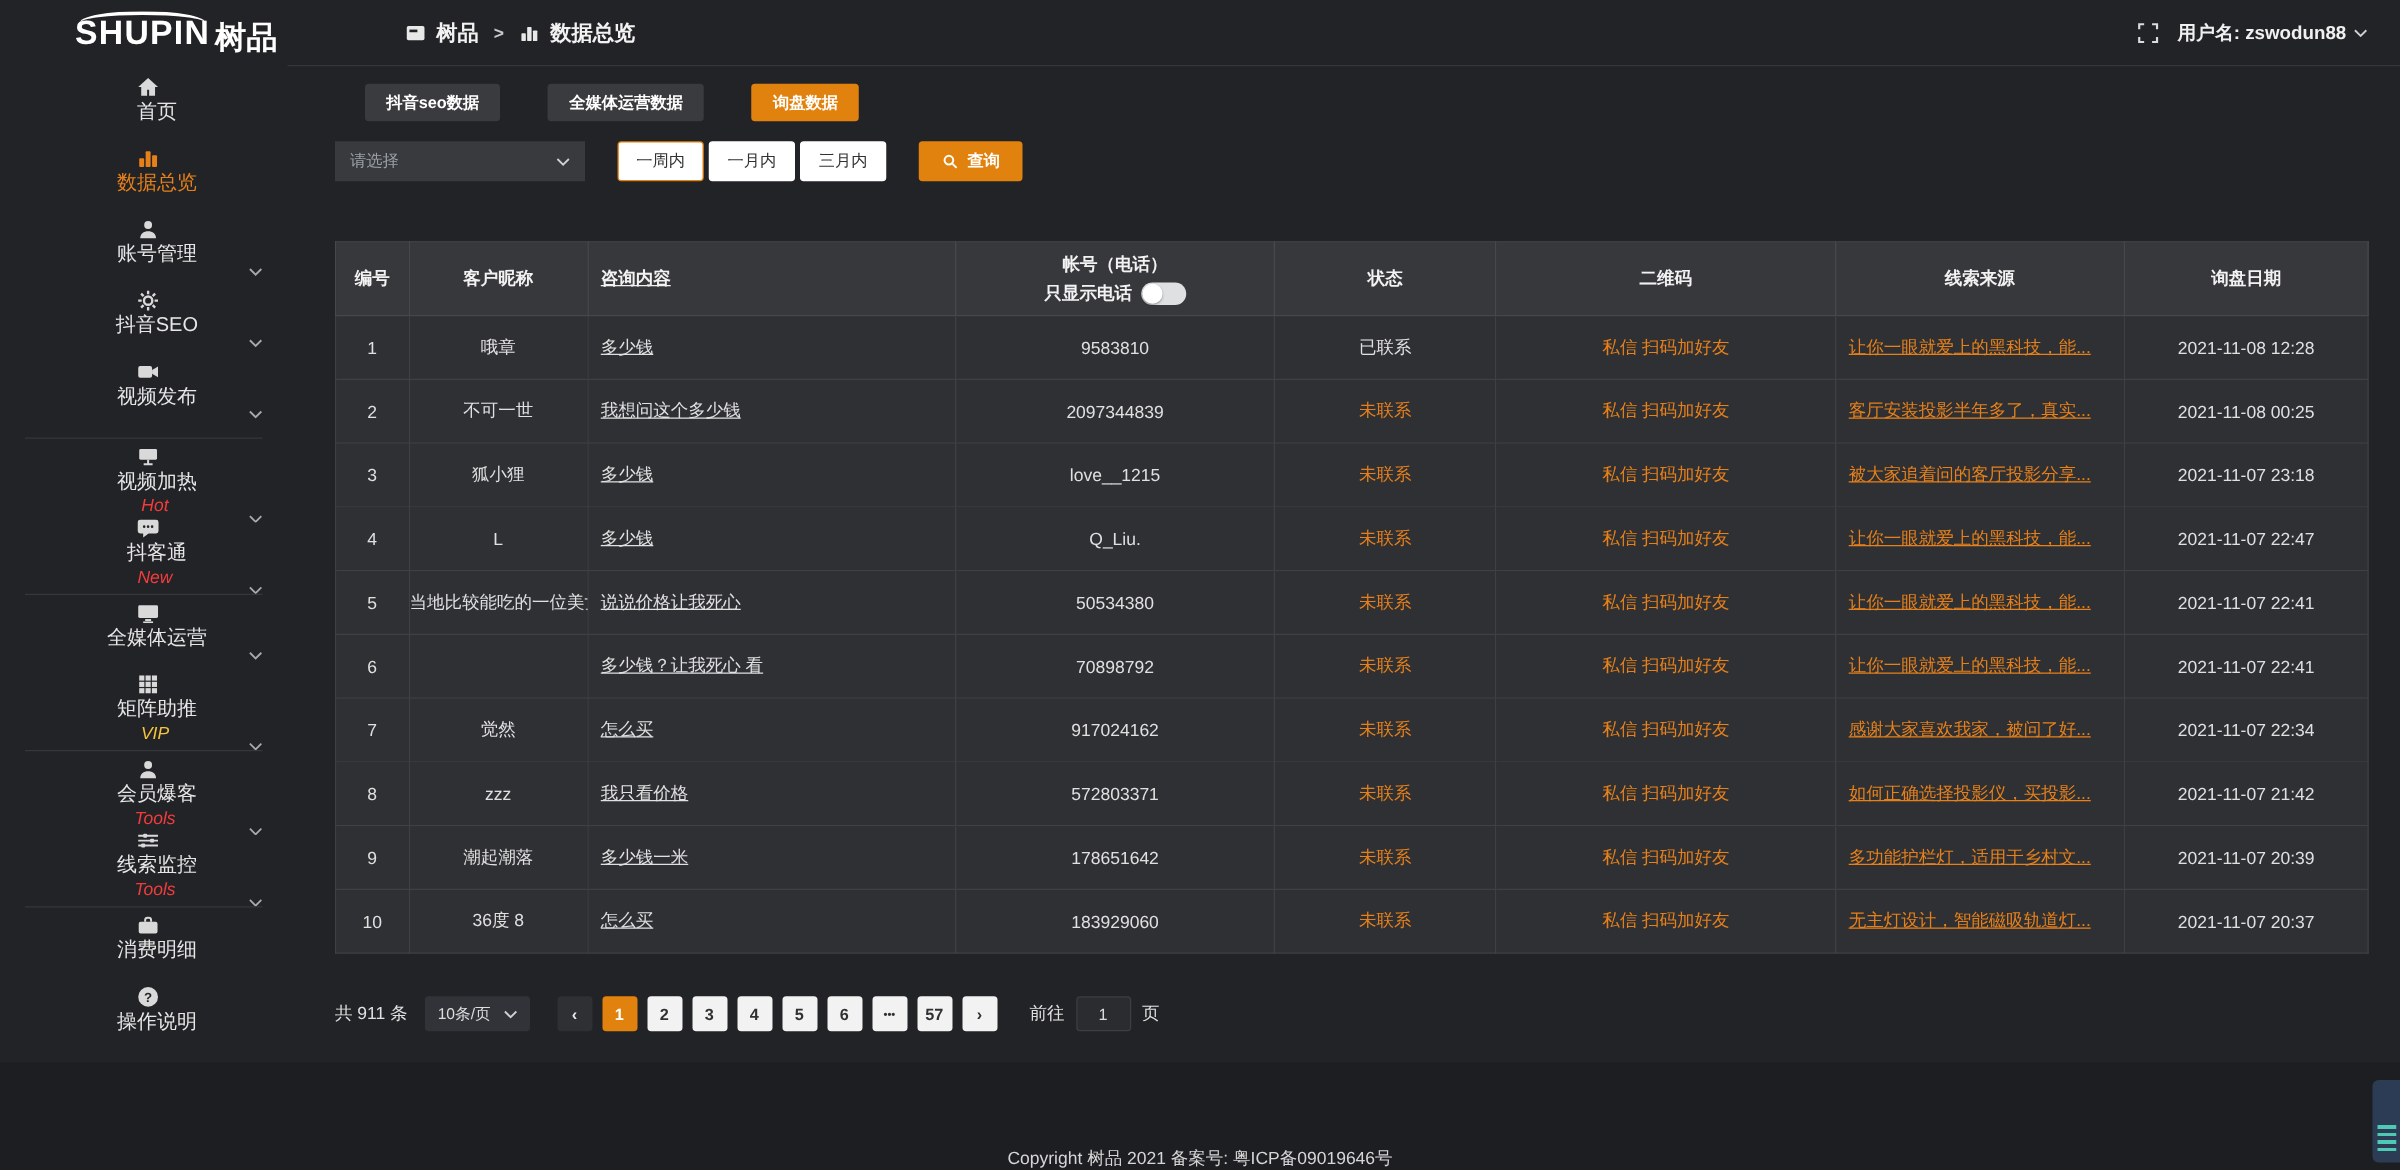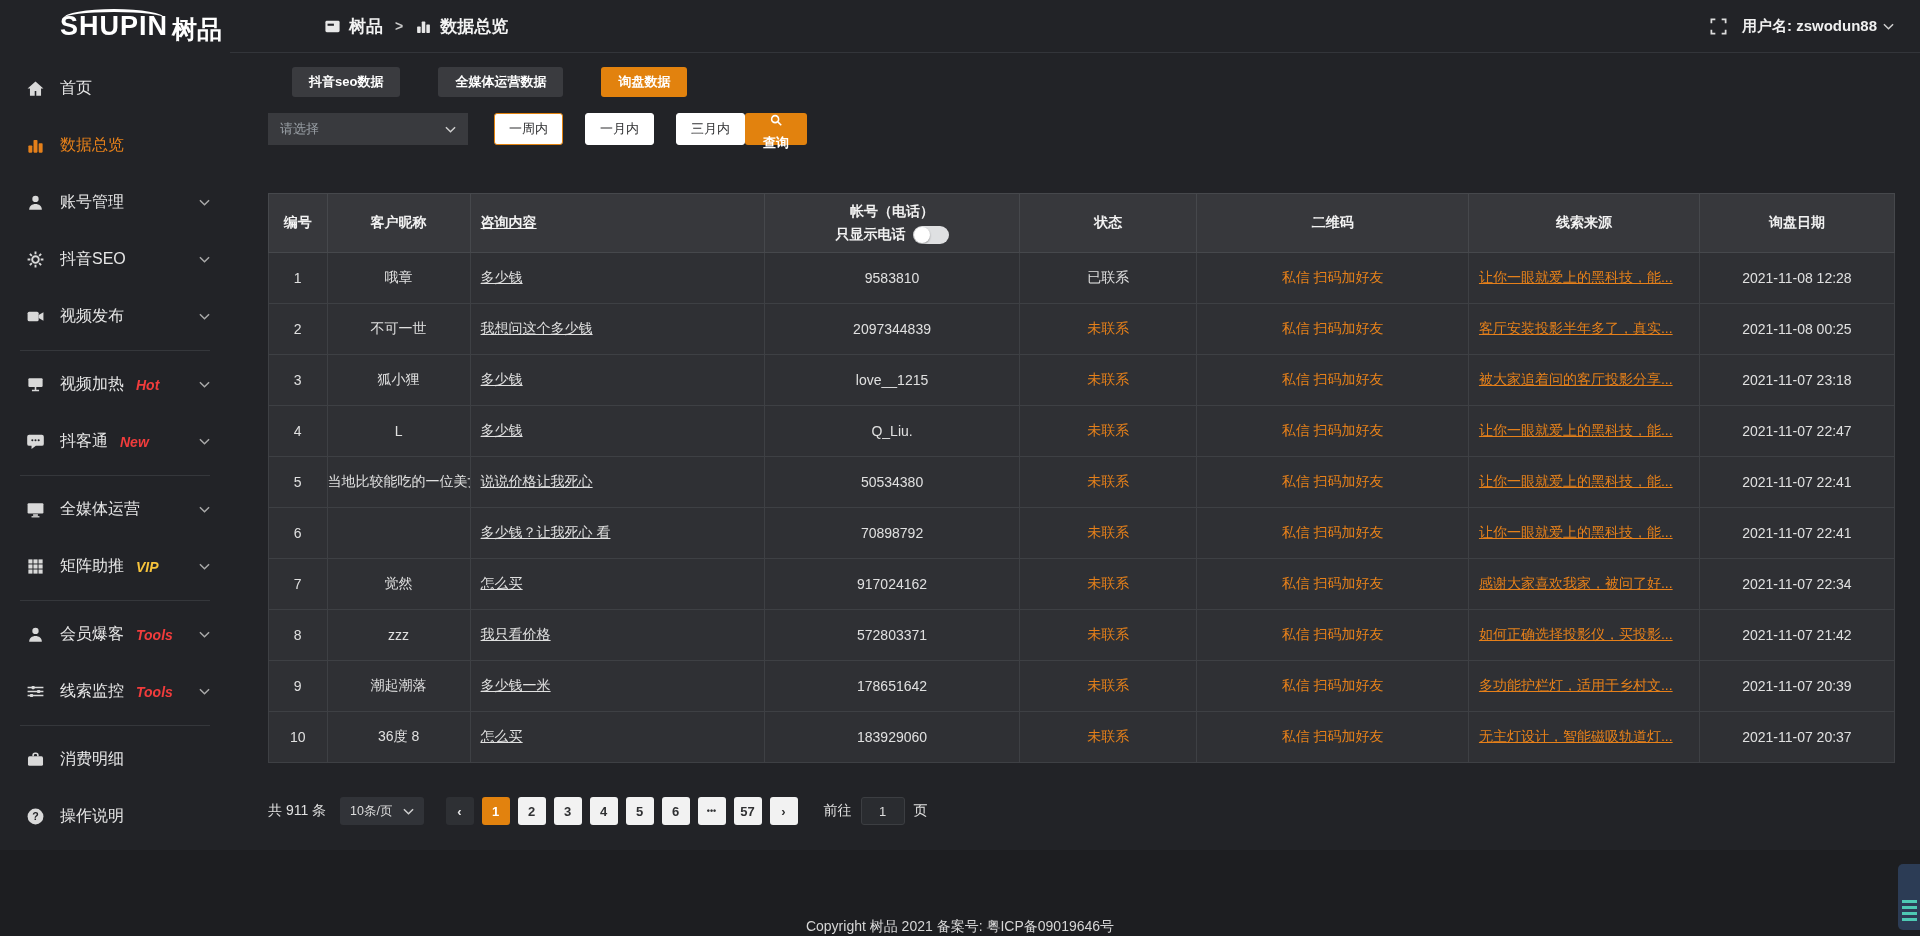--- a/index.html
+++ b/index.html
@@ -20,44 +20,44 @@
   .breadcrumb { display:flex; align-items:center; margin-left:56px; font-size:17px; font-weight:bold; color:#f2f2f2; gap:8px; }
   .breadcrumb .sep { color:#c9c9c9; font-size:14px; margin:0 4px; }
   .bc-icon { display:inline-flex; width:17px; height:17px; color:#e8e8e8; }
   .topbar-right { margin-left:auto; display:flex; align-items:center; gap:14px; padding-right:26px; }
   .fullscreen { width:19px; height:19px; color:#dcdcdc; cursor:pointer; display:inline-flex; }
   .username { font-size:15px; font-weight:bold; color:#f0f0f0; display:flex; align-items:center; gap:6px; cursor:pointer; }
   .chev { display:inline-flex; width:11px; height:7px; color:#cfcfcf; }
   
   .shell { display:flex; height:884px; }
   .sidebar { width:230px; flex:0 0 230px; padding-top:8px; }
-  .side-item { height:57px; display:flex; align-items:center; padding:0 20px 0 26px; cursor:pointer; font-size:16px; color:#e6e6e6; }
+  .side-item { height:57px; display:flex; align-items:center; padding:0 20px 0 26px; cursor:pointer; font-size:16px; color:#e6e6e6;flex-direction:column; }
   .side-item .s-icon { width:19px; height:19px; display:inline-flex; color:#d9d9d9; flex:0 0 19px; }
   .side-item .s-label { margin-left:15px; }
   .side-item.active, .side-item.active .s-icon { color:#e6801a; }
-  .side-badge { font-style:italic; font-weight:bold; font-size:14px; margin-left:12px; }
+  .side-badge { font-style:italic; font-weight:normal; font-size:14px; margin-left:12px; }
   .side-badge.red { color:#f23c3c; }
   .side-badge.yellow { color:#f6c33c; }
   .side-chevron { margin-left:auto; width:11px; height:7px; display:inline-flex; color:#a9a9a9; }
   .side-divider { height:1px; background:#35373b; margin:5px 20px; }
   
   .main { flex:1; border-top:1px solid #33353a; padding:14px 25px 0 38px; }
   .tabs { display:flex; gap:14px; }
   .tab { height:30px; padding:0 17px; display:flex; align-items:center; background:#3a3b3f;
          color:#ffffff; font-size:13px; font-weight:bold; border-radius:3px; cursor:pointer;margin-left:24px; }
   .tab.active { background:#e2820e; }
   .filter-row { margin-top:16px; display:flex; align-items:center; }
   .select { width:200px; height:32px; background:#393a3e; border-radius:0; display:flex; align-items:center;
             justify-content:space-between; padding:0 12px; font-size:13px; color:#9aa0a6; cursor:pointer; }
-  .range-group { display:flex; gap:22px; margin-left:26px; }
+  .range-group { display:flex; gap:4px; margin-left:26px; }
   .range-btn { height:32px; padding:0 14px; background:#ffffff; color:#303133; font-size:13px;
                border:1px solid #ffffff; border-radius:3px; display:flex; align-items:center; cursor:pointer; }
   .range-btn.active { border-color:#e2820e; }
-  .query-btn { height:32px; padding:0 18px; background:#e2820e; color:#ffffff; font-size:13px;
-               font-weight:bold; border-radius:3px; display:flex; align-items:center; gap:7px; cursor:pointer;flex-direction:column; }
+  .query-btn { height:32px; margin-left:26px; padding:0 18px; background:#e2820e; color:#ffffff; font-size:13px;
+               font-weight:bold; border-radius:3px; display:flex; align-items:center; gap:7px; cursor:pointer; }
   .q-icon { width:14px; height:14px; display:inline-flex; }
   
   table { width:100%; margin-top:48px; border-collapse:collapse; table-layout:fixed;padding-left:11px; }
   th { background:#37383c; height:59px; font-size:14px; font-weight:bold; color:#f2f2f2;
        border:1px solid #46484c; text-align:center; }
   td { background:#2f3034; height:51px; font-size:14px; color:#e0e0e0;
        border:1px solid #3e4044; text-align:center; overflow:hidden; white-space:nowrap; }
   th.al, td.al { text-align:left; padding-left:10px;text-decoration:underline; }
   td.orange { color:#e6801a; cursor:pointer; }
   td[data-status="未联系"] { color:#e6801a; }

